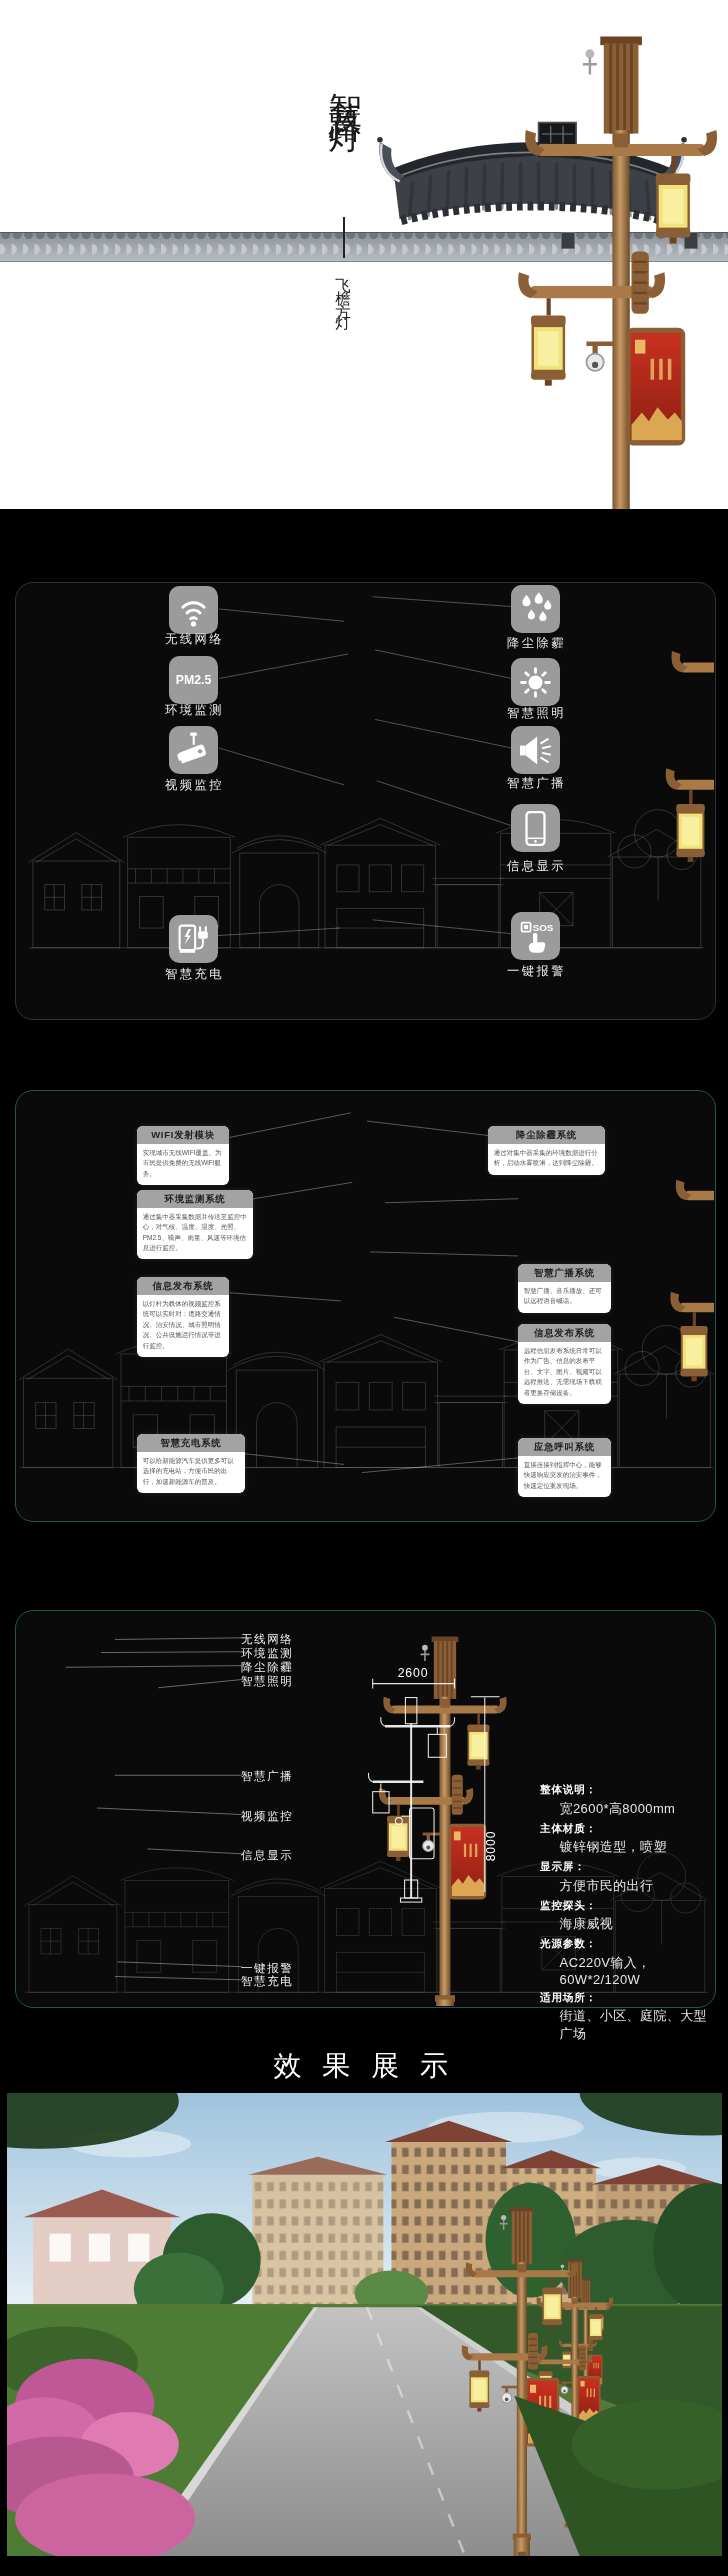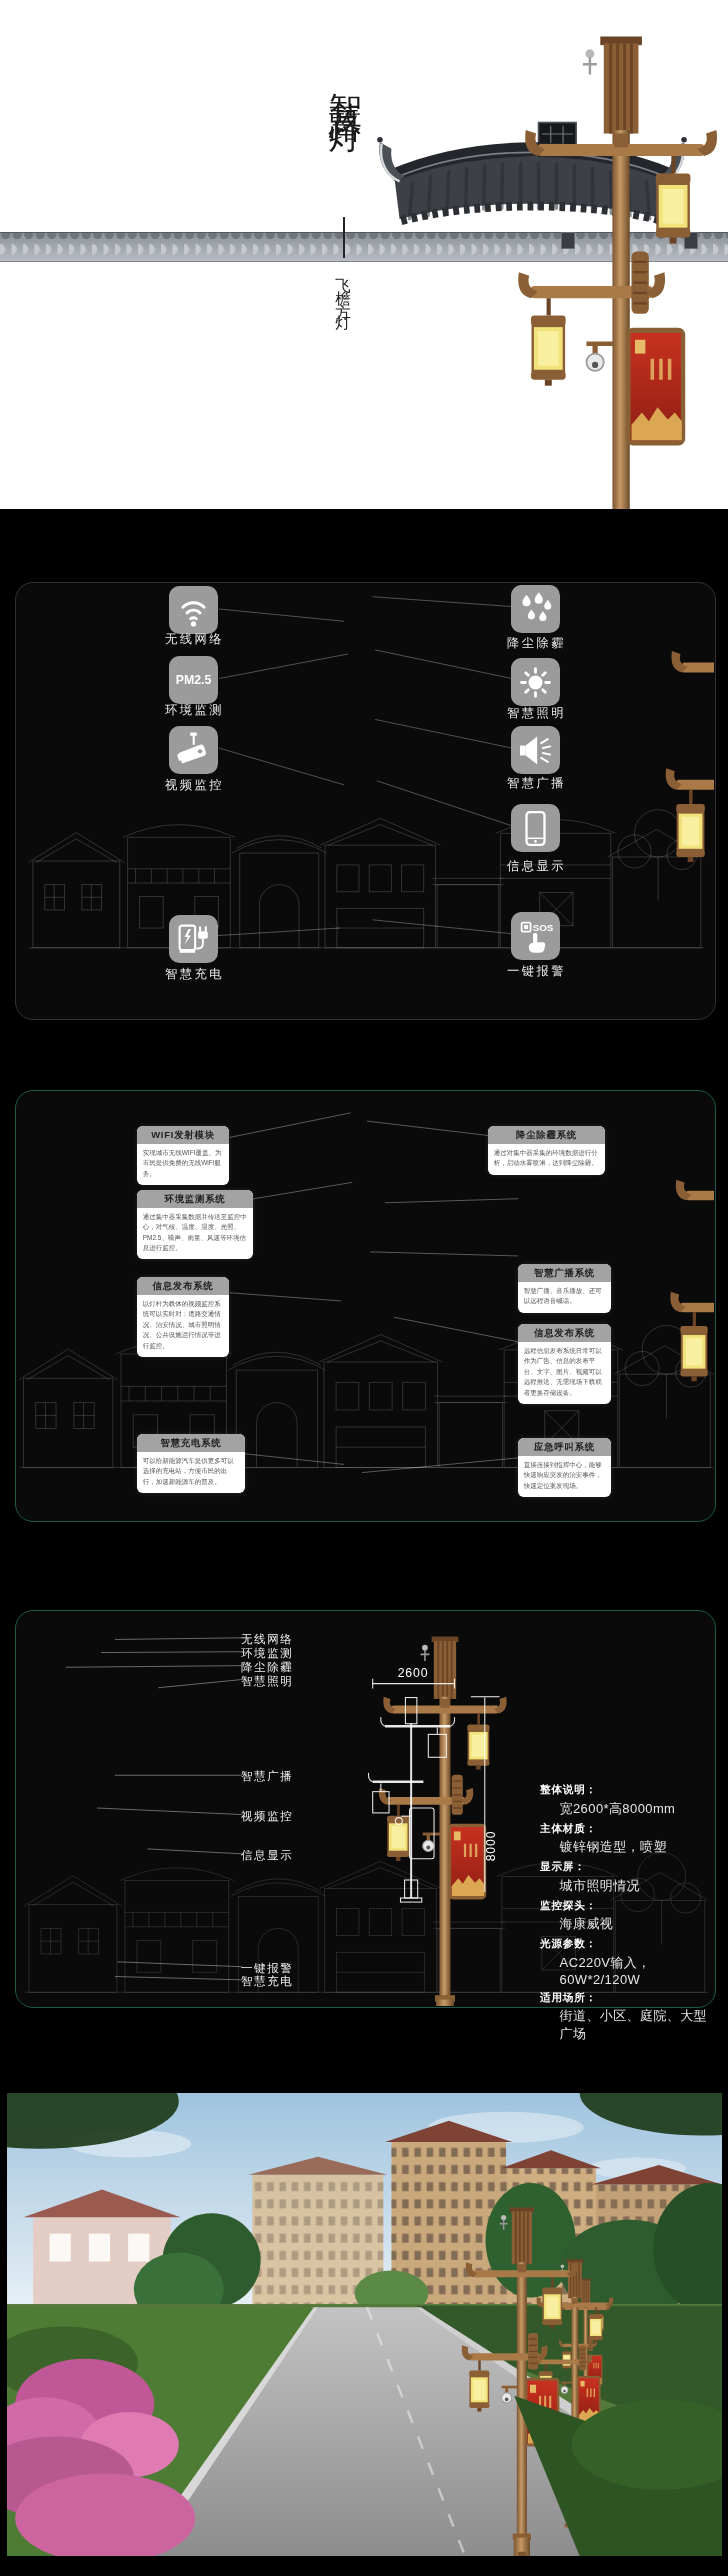--- a/index.html
+++ b/index.html
@@ -426,29 +426,30 @@
 
   <div class="dim-text" style="left:372px;top:1666px;width:82px;">2600</div>
   <div class="dim-text" style="left:466px;top:1839px;width:49px;transform:rotate(-90deg);">8000</div>
 
   <div class="abs" style="left:540px;top:1783px;width:173px;">
     <div class="spec-label">整体说明：</div>
     <div class="spec-value">宽2600*高8000mm</div>
     <div class="spec-label">主体材质：</div>
     <div class="spec-value">镀锌钢造型，喷塑</div>
     <div class="spec-label">显示屏：</div>
-    <div class="spec-value">城市照明情况</div>
+    <div class="spec-value">方便市民的出行</div>
     <div class="spec-label">监控探头：</div>
     <div class="spec-value">海康威视</div>
     <div class="spec-label">光源参数：</div>
     <div class="spec-value">AC220V输入，60W*2/120W</div>
     <div class="spec-label">适用场所：</div>
     <div class="spec-value">街道、小区、庭院、大型广场</div>
   </div>
 
+  <div class="sec-title" style="top:2047px;">效 果 展 示</div>
 
   <svg class="abs" style="left:6.5px;top:2093px;" width="715" height="463" viewBox="0 0 874 566">
     <rect width="874" height="270" fill="url(#gradSky)"></rect>
     <ellipse cx="150" cy="62" rx="75" ry="17" fill="#fff" opacity=".4"></ellipse>
     <ellipse cx="610" cy="42" rx="95" ry="19" fill="#fff" opacity=".4"></ellipse>
     <ellipse cx="770" cy="92" rx="60" ry="13" fill="#fff" opacity=".35"></ellipse>
 
     <rect x="300" y="100" width="160" height="160" fill="#d8c09a" opacity=".9"></rect>
     <rect x="300" y="100" width="160" height="160" fill="url(#winPat)" opacity=".4"></rect>
     <polygon points="295,100 380,78 465,100" fill="#96604a" opacity=".9"></polygon>

